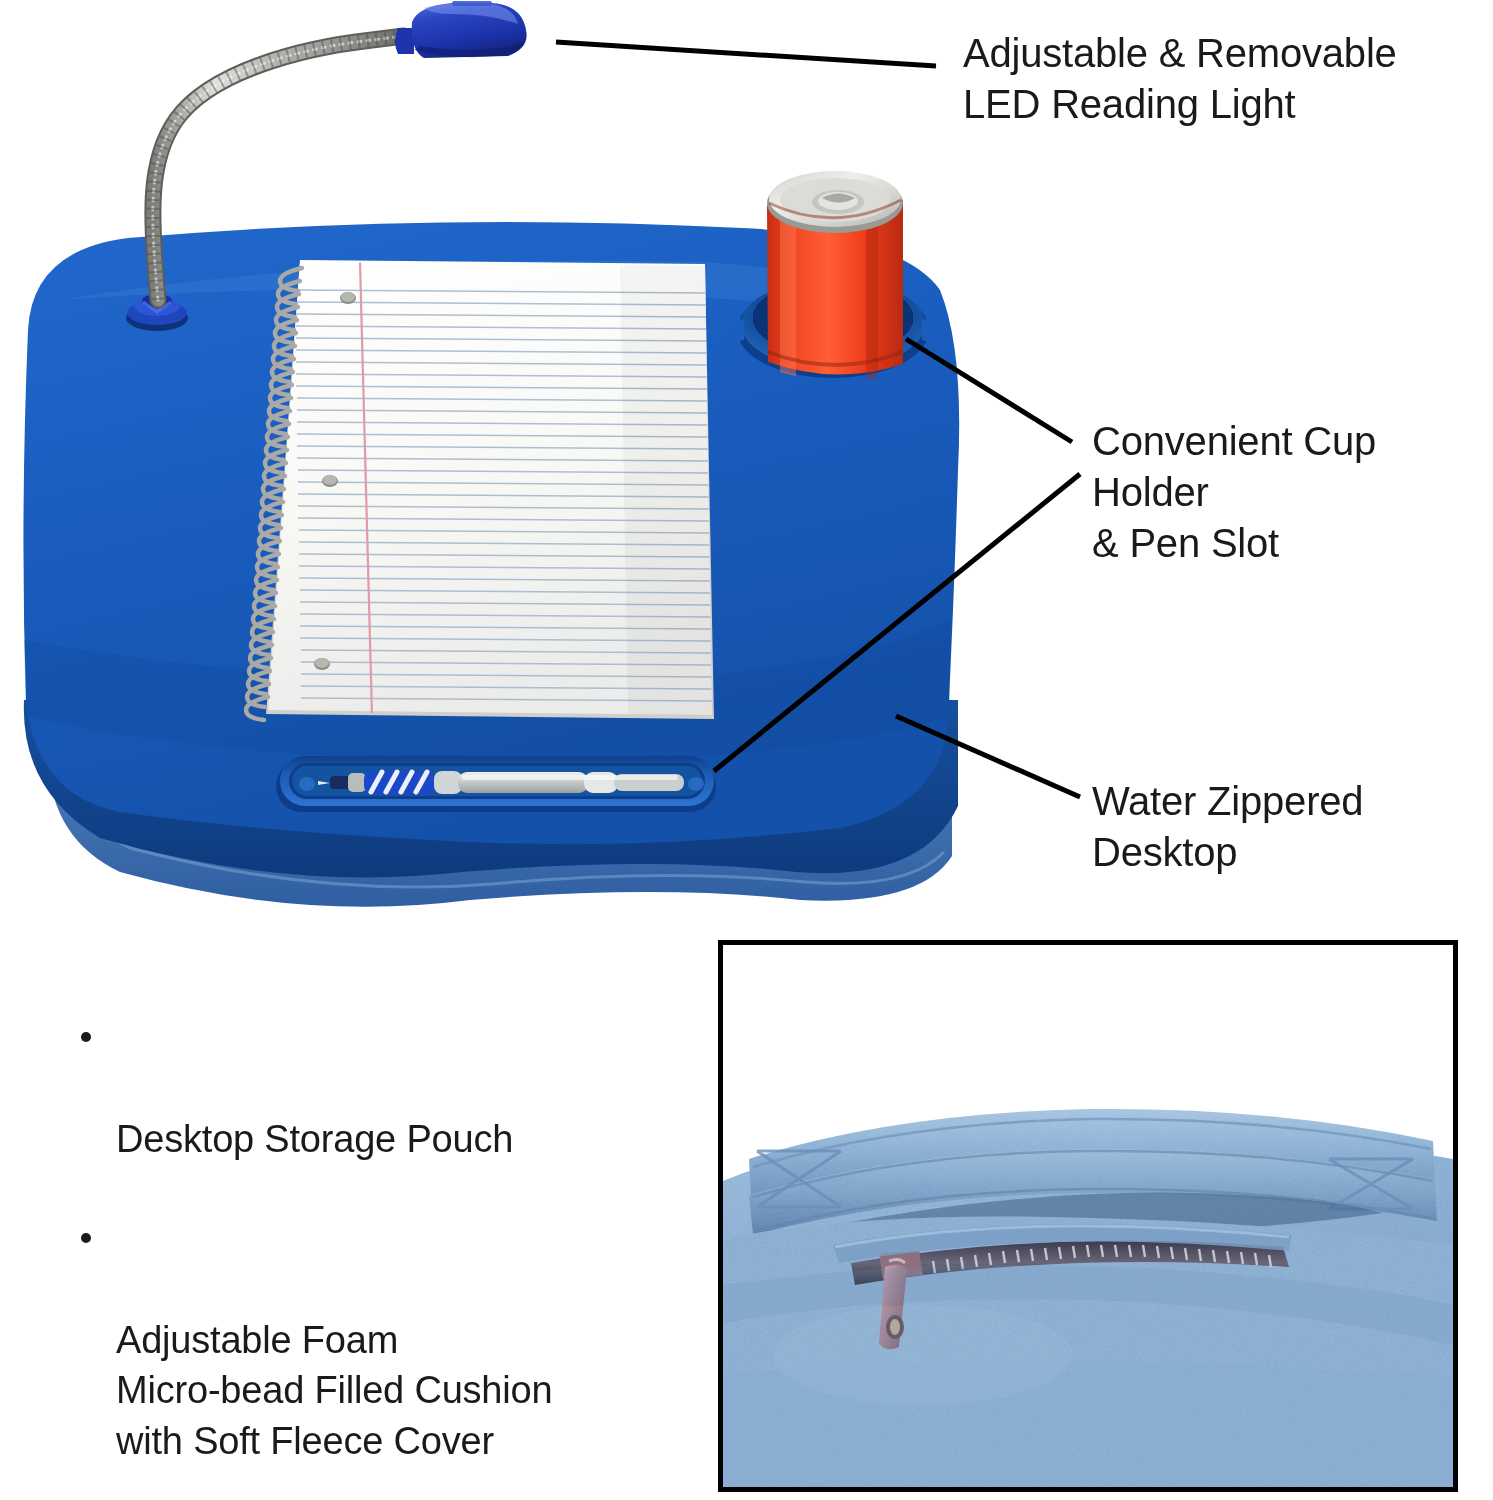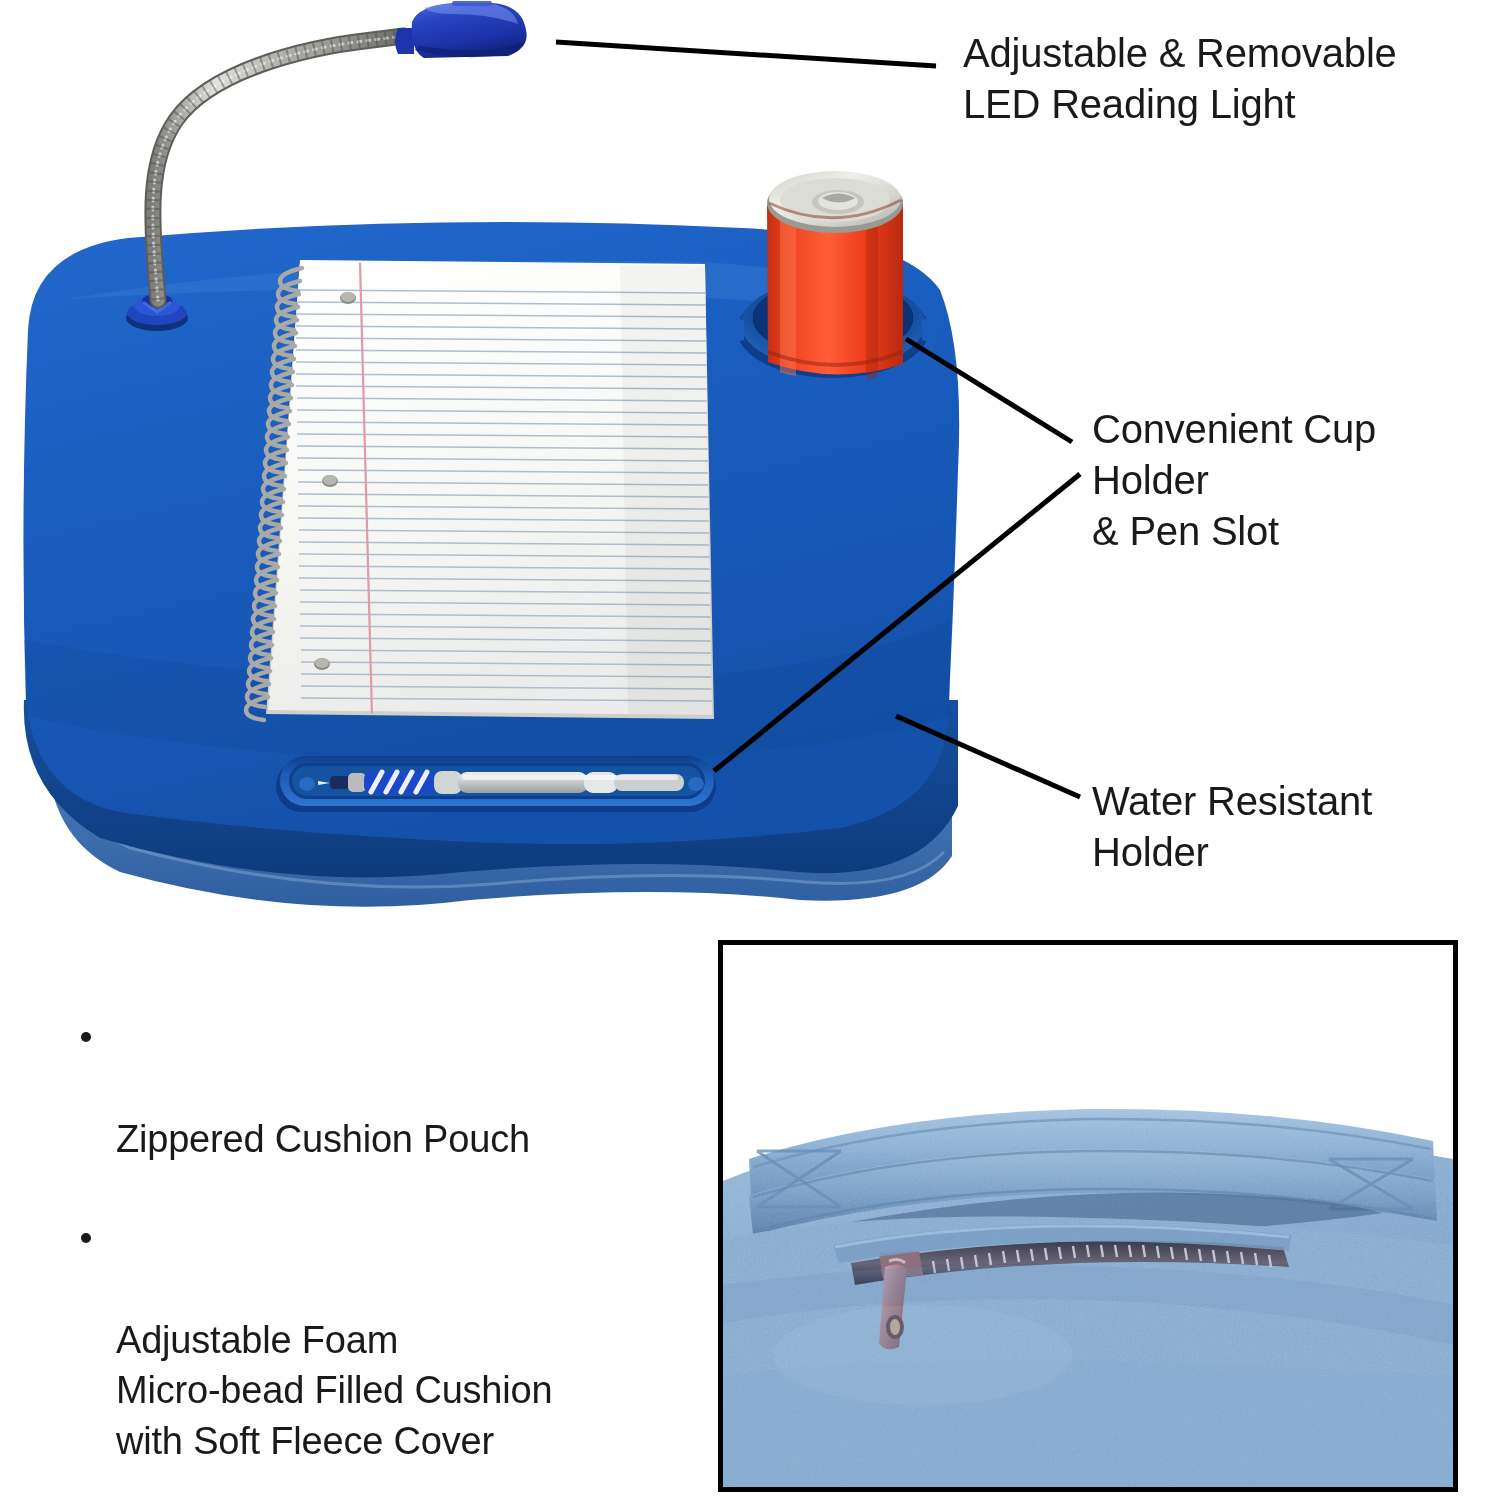--- a/index.html
+++ b/index.html
@@ -20,21 +20,21 @@
   .callout {
     position: absolute;
     color: #1a1a1a;
     font-size: 40px;
     line-height: 1.28;
     font-weight: 400;
     letter-spacing: -0.2px;
     white-space: pre-line;
   }
   #callout-led   { left: 963px; top: 28px;  width: 520px; }
-  #callout-cup   { left: 1092px; top: 404px; width: 400px; }
+  #callout-cup   { left: 1092px; top: 416px; width: 400px; }
   #callout-desk  { left: 1092px; top: 776px; width: 400px; }
 
   
   #leaders { position: absolute; left: 0; top: 0; width: 1493px; height: 1500px; }
 
   
   #bullets {
     position: absolute;
     left: 78px; top: 1012px;
     width: 560px;
@@ -365,26 +365,26 @@
     <line id="leader-pen" x1="714" y1="771" x2="1080" y2="474" stroke="#000000" stroke-width="5"></line>
     <line id="leader-desk" x1="896" y1="716" x2="1080" y2="797" stroke="#000000" stroke-width="5"></line>
   </svg>
 
   <div class="callout" id="callout-led">Adjustable &amp; Removable
 LED Reading Light</div>
 
   <div class="callout" id="callout-cup">Convenient Cup Holder
 &amp; Pen Slot</div>
 
-  <div class="callout" id="callout-desk">Water Resistant Holder</div>
+  <div class="callout" id="callout-desk">Water Zippered Desktop</div>
 
   <div id="bullets">
     <div class="bullet">
       <span class="dot"></span>
-      <span>Zippered Cushion Pouch</span>
+      <span>Desktop Storage Pouch</span>
     </div>
     <div class="bullet">
       <span class="dot"></span>
       <span>Adjustable Foam
 Micro-bead Filled Cushion
 with Soft Fleece Cover</span>
     </div>
 
   </div>
 

